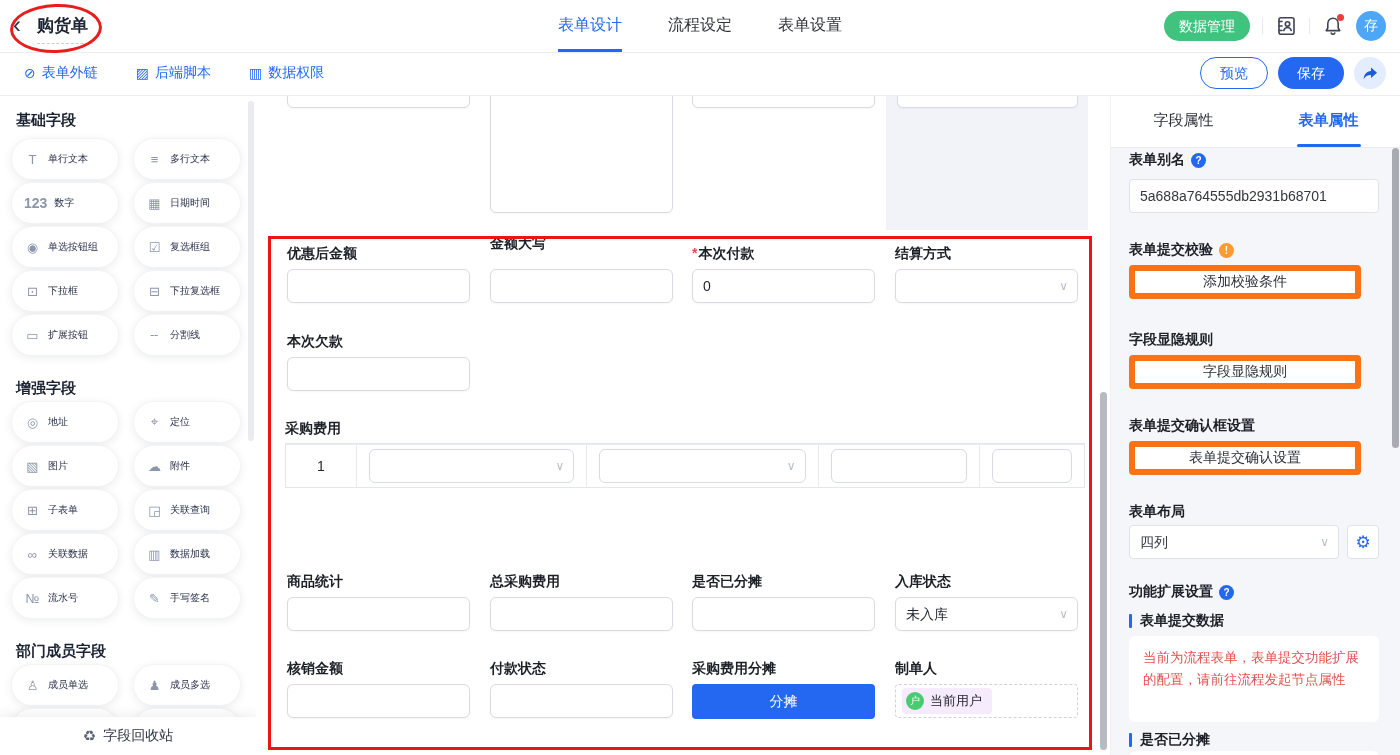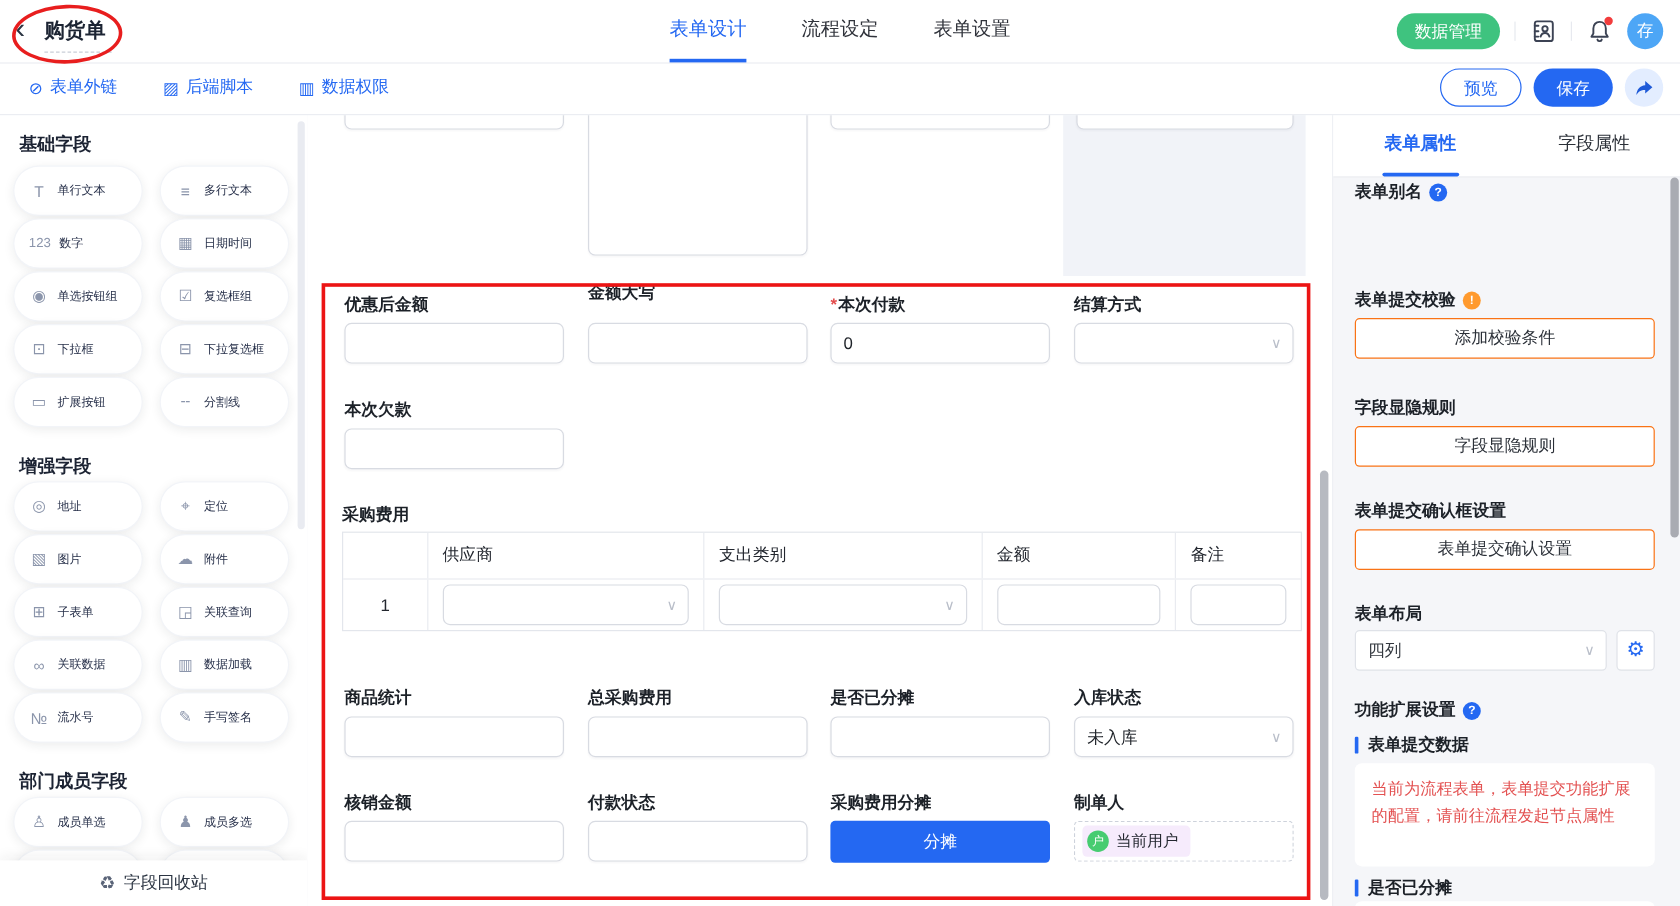--- a/index.html
+++ b/index.html
@@ -72,21 +72,21 @@
   .ptabs{position:absolute;left:0;top:0;width:290px;height:52px;background:#fff;border-bottom:1px solid #e8eaef;display:flex}
   .ptab{flex:1;text-align:center;line-height:50px;font-size:15px;color:#2b3038;height:52px;cursor:pointer;position:relative}
   .ptab.active{color:#2468f2;font-weight:600}
   .ptab .ul{display:none}
   .ptab.active .ul{display:block;position:absolute;left:50%;transform:translateX(-50%);bottom:0;width:64px;height:3px;background:#2468f2;border-radius:2px}
   .plabel{position:absolute;left:18px;font-size:14px;font-weight:700;color:#1c2128;display:flex;align-items:center;gap:6px;white-space:nowrap}
   .qi{width:15px;height:15px;border-radius:50%;background:#2468f2;color:#fff;font-size:10px;font-weight:700;display:flex;align-items:center;justify-content:center;cursor:pointer}
   .qi.warn{background:#ff9a2e}
   .pinput{position:absolute;left:18px;width:250px;height:34px;background:#fff;border:1px solid #dfe2e8;border-radius:4px;box-sizing:border-box;
           font-size:14px;color:#33383f;padding:0 10px;outline:none}
-  .pbtn{position:absolute;left:18px;width:250px;height:34px;background:#fff;border:1px solid #f97316;border-radius:4px;font-size:14px;color:#2b3038;
+  .pbtn{position:absolute;left:18px;width:232px;height:34px;background:#fff;border:6px solid #f97316;border-radius:4px;font-size:14px;color:#2b3038;
         display:flex;align-items:center;justify-content:center;box-sizing:border-box;cursor:pointer}
   .psel{position:absolute;left:18px;width:210px;height:34px;background:#fff;border:1px solid #dfe2e8;border-radius:4px;box-sizing:border-box;
         font-size:14px;color:#33383f;line-height:32px;padding:0 26px 0 10px;cursor:pointer}
   .gearbtn{position:absolute;left:236px;width:32px;height:34px;background:#fff;border:1px solid #dfe2e8;border-radius:4px;box-sizing:border-box;
            color:#2468f2;font-size:17px;display:flex;align-items:center;justify-content:center;cursor:pointer}
   .psub{position:absolute;left:18px;display:flex;gap:8px;align-items:center;font-size:14px;font-weight:700;color:#1c2128}
   .psub .bar{width:3px;height:14px;background:#2468f2;border-radius:1px}
   .pcard{position:absolute;left:18px;width:250px;background:#fff;border-radius:6px;box-sizing:border-box}
   .notice{padding:11px 14px;font-size:13.5px;line-height:1.65;color:#e35151}
   .win-scroll{position:absolute;left:1392px;top:148px;width:7px;height:300px;background:#a9abb2;border-radius:4px;z-index:50;cursor:pointer}
@@ -159,21 +159,21 @@
   <div class="sec-title" style="top:16px">基础字段</div>
   <div class="pill" style="left:12px;top:44px">
       <span class="ic">T</span>
       <span class="lb">单行文本</span>
     </div>
   <div class="pill" style="left:134px;top:44px">
       <span class="ic">≡</span>
       <span class="lb">多行文本</span>
     </div>
   <div class="pill" style="left:12px;top:88px">
-      <span class="ic" style="font-size:11px;font-weight:400">123</span>
+      <span class="ic" style="font-size:14px;font-weight:700">123</span>
       <span class="lb">数字</span>
     </div>
   <div class="pill" style="left:134px;top:88px">
       <span class="ic">▦</span>
       <span class="lb">日期时间</span>
     </div>
   <div class="pill" style="left:12px;top:132px">
       <span class="ic">◉</span>
       <span class="lb">单选按钮组</span>
     </div>
@@ -274,27 +274,20 @@
   <div class="flabel" style="left:436px;top:150px"><span class="req">*</span><span>本次付款</span></div>
   <input class="inp" style="left: 436px; top: 174px;" value="0">
   <div class="flabel" style="left:639px;top:150px"><span>结算方式</span></div>
   <div class="selbox" style="left:639px;top:174px"><span></span><span class="chev">∨</span></div>
 
   <div class="flabel" style="left:31px;top:238px"><span>本次欠款</span></div>
   <input class="inp" style="left: 31px; top: 262px;" value="">
 
   <div class="flabel" style="left:29px;top:325px"><span>采购费用</span></div>
   <div class="stable">
-    <div class="st-row">
-      <div class="st-c" style="width:70px"></div>
-      <div class="st-c" style="width:231px">供应商</div>
-      <div class="st-c" style="width:232px">支出类别</div>
-      <div class="st-c" style="width:162px">金额</div>
-      <div class="st-c" style="width:105px">备注</div>
-    </div>
     <div class="st-row body">
       <div class="st-c" style="width:70px">1</div>
       <div class="st-c" style="width:231px">
           <div class="cell-ctl">
             <span class="chev">∨</span>
           </div>
         </div>
       <div class="st-c" style="width:232px">
           <div class="cell-ctl">
             <span class="chev">∨</span>
@@ -331,28 +324,29 @@
       <span class="user-name">当前用户</span>
     </div>
   </div>
 
   <div class="redbox"></div>
   <div class="canvas-scroll"></div>
 </div>
 
 <div class="panel">
   <div class="ptabs">
+    <div class="ptab"><span>字段属性</span></div>
     <div class="ptab active"><span>表单属性</span><span class="ul"></span></div>
-    <div class="ptab"><span>字段属性</span></div>
   </div>
 
   <div class="plabel" style="top:56px">
     <span>表单别名</span>
     <span class="qi">?</span>
   </div>
+  <input class="pinput" style="top: 84px;" value="5a688a764555db2931b68701">
 
   <div class="plabel" style="top:146px">
     <span>表单提交校验</span>
     <span class="qi warn">!</span>
   </div>
   <div class="pbtn" style="top:170px">添加校验条件</div>
 
   <div class="plabel" style="top:236px">字段显隐规则</div>
   <div class="pbtn" style="top:260px">字段显隐规则</div>
 

